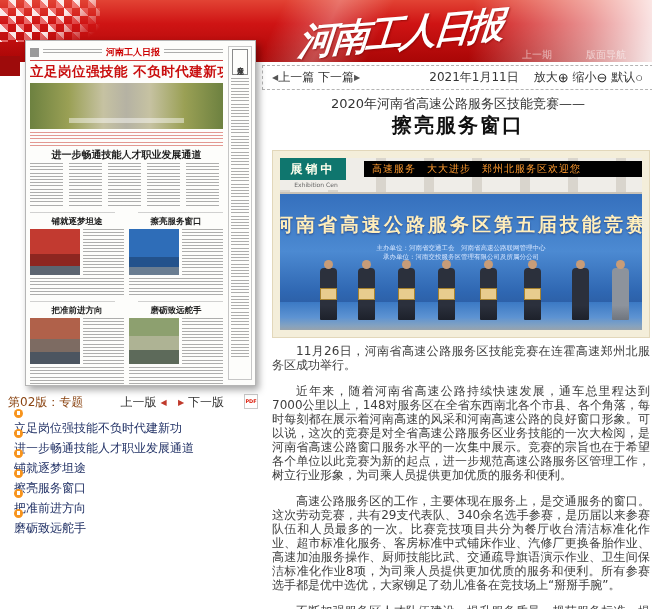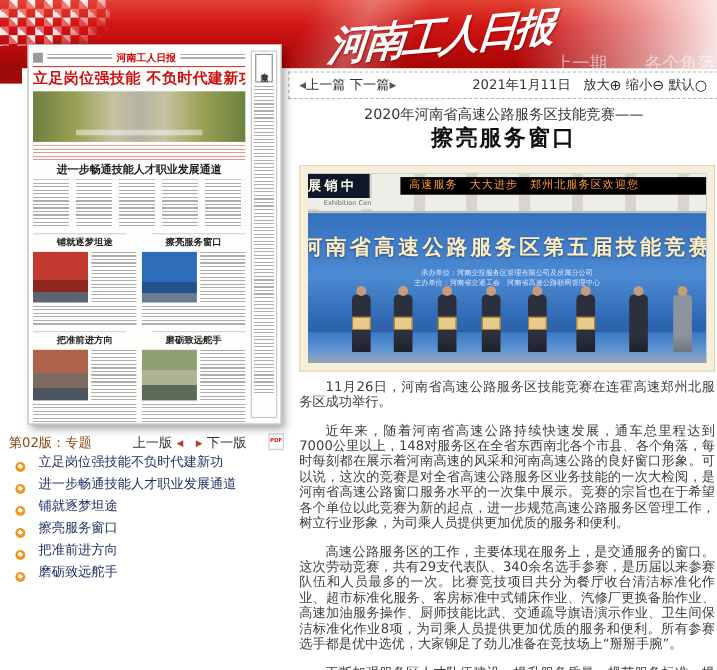--- a/index.html
+++ b/index.html
@@ -21,21 +21,21 @@
             background-size:16px 16px; background-position:0 0,8px 8px;
             -webkit-mask-image:linear-gradient(135deg,#000 55%,transparent 90%);
             mask-image:linear-gradient(135deg,#000 55%,transparent 90%); }
   .banner-tab { position:absolute; left:0; top:56px; width:20px; height:20px; background:#9e0b0b; }
   .masthead-logo { position:absolute; left:298px; top:4px; width:220px; height:56px;
             color:#fff; font-family:"DejaVu Serif","Liberation Serif",serif;
             font-style:italic; font-weight:bold; font-size:37px; line-height:56px;
             letter-spacing:-3px; white-space:nowrap;
             transform:rotate(-5deg) skewX(-10deg);
             text-shadow:1px 1px 2px rgba(120,0,0,.6); z-index:2; }
-  .banner-links { position:absolute; right:2px; top:48px; z-index:2; font-size:16px;
+  .banner-links { position:absolute; right:26px; top:48px; z-index:2; font-size:10px;
             color:rgba(255,255,255,.55); display:flex; gap:34px; }
 
   
   .thumb { position:absolute; left:25px; top:40px; width:231px; height:346px;
            background:#fdfdfb; border:1px solid #b5b5b5; z-index:5;
            box-shadow:3px 4px 7px rgba(0,0,0,.35); }
   .t-strip { position:absolute; right:3px; top:5px; bottom:5px; width:24px;
              border:1px solid #c6c6c6; padding:2px; }
   .t-strip .tag { width:16px; height:26px; margin:0 auto 3px; border:1px solid #8a8a8a;
              font-size:7px; color:#333; font-weight:bold; writing-mode:vertical-rl;
@@ -80,52 +80,52 @@
 
   
   .ed-bar { position:absolute; left:8px; top:394px; width:250px; height:16px; font-size:12px; }
   .ed-label { position:absolute; left:0; top:0; color:#8b4513; }
   .ed-nav { position:absolute; right:34px; top:0; color:#333; white-space:nowrap; }
   .ed-nav .arw { color:#c0392b; font-size:8px; vertical-align:1px; }
   .pdf { position:absolute; right:0; top:0; width:14px; height:15px; background:#fff;
          border:1px solid #c9c9c9; color:#d21; font-size:5px; font-weight:bold;
          text-align:center; line-height:13px; }
   .art-list { position:absolute; left:14px; top:409px; width:240px; list-style:none; }
-  .art-list li { height:20px; display:flex; align-items:flex-end; gap:12px; cursor:pointer; }
+  .art-list li { height:20px; display:flex; align-items:flex-start; gap:2px; cursor:pointer;flex-direction:column; }
   .hot { width:9px; height:9px; border-radius:50%; flex:0 0 9px;
          background:radial-gradient(circle at 50% 45%,#fff 0 2px,#f7941d 2px 70%,#d96a08 100%); }
   .art-list .lbl { font-size:12px; color:#223266; }
 
   
   .rd-nav { position:absolute; left:262px; top:65px; width:396px; height:25px;
             border:1px dashed #b3b3b3; font-size:12px; color:#333;
             display:flex; align-items:center; }
   .rd-nav .grp-l { margin-left:9px; white-space:nowrap; }
   .rd-nav .grp-l .arw { font-size:8px; color:#555; vertical-align:1px; }
   .rd-nav .date { position:absolute; left:136px; width:150px; text-align:center; }
   .rd-nav .grp-r { position:absolute; right:14px; white-space:nowrap; }
   .rd-nav .zico { font-size:13px; vertical-align:-1px; color:#222; }
-  .rd-nav a, .rd-nav span[data-interactable="true"] { cursor:pointer; }
+  .rd-nav a, .rd-nav span[data-interactable="true"] { cursor:pointer;font-family:Liberation Serif, serif; }
 
   .eyebrow { position:absolute; left:262px; top:95px; width:392px; text-align:center;
              font-size:13px; color:#333; }
   .a-title { position:absolute; left:262px; top:112px; width:392px; text-align:center;
              font-size:20px; font-weight:bold; color:#101010; letter-spacing:2px; }
 
   .photo-frame { position:absolute; left:272px; top:150px; width:378px; height:188px;
              background:#f4eeda; border:1px solid #e2d7ba; padding:7px; }
   .photo { position:relative; width:100%; height:100%; overflow:hidden; background:#2a62b0; }
   .ph-building { position:absolute; left:0; top:0; right:0; height:36px;
              background:repeating-linear-gradient(90deg,#d9d5cd 0 10px,#efede8 10px 48px);
              border-bottom:2px solid #c9c3b8; }
   .ph-led { position:absolute; left:84px; right:0; top:3px; height:16px; background:#000000;
              color:#ff9a2e; font-size:10px; line-height:16px; letter-spacing:1px;
              padding-left:8px; white-space:nowrap; overflow:hidden; }
-  .ph-sign { position:absolute; left:0; top:0; width:56px; height:22px; background:#0f172a;
-             color:#ffe; font-weight:bold; font-size:12px; line-height:22px; text-align:left;
+  .ph-sign { position:absolute; left:0; top:0; width:66px; height:22px; background:#0f766e;
+             color:#ffe; font-weight:bold; font-size:12px; line-height:22px; text-align:center;
              letter-spacing:3px; }
   .ph-sign-sub { position:absolute; left:0; top:22px; width:72px; height:10px; background:#efede8;
              color:#666; font-size:6px; line-height:10px; text-align:center; overflow:hidden; }
   .ph-stage { position:absolute; left:0; right:0; top:36px; bottom:0;
              background:linear-gradient(180deg,#3570bd 0%,#4c8ad2 42%,#2f67b2 72%,#27508f 100%); }
   .ph-title { position:absolute; left:-12px; right:-12px; top:18px; text-align:center;
              font-size:19px; font-weight:bold; color:#ffeebb; letter-spacing:3px;
              white-space:nowrap; text-shadow:0 1px 2px rgba(0,0,60,.45);
              font-family:"DejaVu Serif","Liberation Serif",serif; }
   .ph-org { position:absolute; left:0; right:0; top:50px; text-align:center;
@@ -148,21 +148,21 @@
 </head>
 <body>
 
 <div class="banner" data-interactable="false">
   <div class="mosaic" data-interactable="false"></div>
 </div>
 <div class="banner-tab" data-interactable="false"></div>
 <div class="masthead-logo" data-interactable="true">河南工人日报</div>
 <div class="banner-links" data-interactable="false">
   <span data-interactable="true">上一期</span>
-  <span data-interactable="true">各个角落</span>
+  <span data-interactable="true">版面导航</span>
 </div>
 
 <div class="thumb" data-interactable="true">
   <div class="t-main" data-interactable="false">
     <div class="t-head" data-interactable="false">
       <span class="chip" data-interactable="false"></span>
       <span class="sim" data-interactable="false"></span>
       <span class="mast" data-interactable="false">河南工人日报</span>
       <span class="sim" data-interactable="false"></span>
     </div>
@@ -275,22 +275,22 @@
 
 <div class="photo-frame" data-interactable="false">
   <div class="photo" data-interactable="false">
     <div class="ph-building" data-interactable="false"></div>
     <div class="ph-led" data-interactable="false">高速服务　大大进步　郑州北服务区欢迎您</div>
     <div class="ph-sign" data-interactable="false">展销中</div>
     <div class="ph-sign-sub" data-interactable="false">Exhibition Cen</div>
     <div class="ph-stage" data-interactable="false">
       <div class="ph-title" data-interactable="false">河南省高速公路服务区第五届技能竞赛</div>
       <div class="ph-org" data-interactable="false">
+        <div data-interactable="false">主办单位：河南省交通工会　河南省高速公路联网管理中心</div>
         <div data-interactable="false">承办单位：河南交投服务区管理有限公司及所属分公司</div>
-        <div data-interactable="false">主办单位：河南省交通工会　河南省高速公路联网管理中心</div>
       </div>
       <div class="ph-floor" data-interactable="false"></div>
       <div class="people" id="people" data-interactable="false">
           <span class="person" data-interactable="false" style="left: 40px;">
             <span class="plq" data-interactable="false"></span>
           </span>
           <span class="person" data-interactable="false" style="left: 78px;">
             <span class="plq" data-interactable="false"></span>
           </span>
           <span class="person" data-interactable="false" style="left: 118px;">

